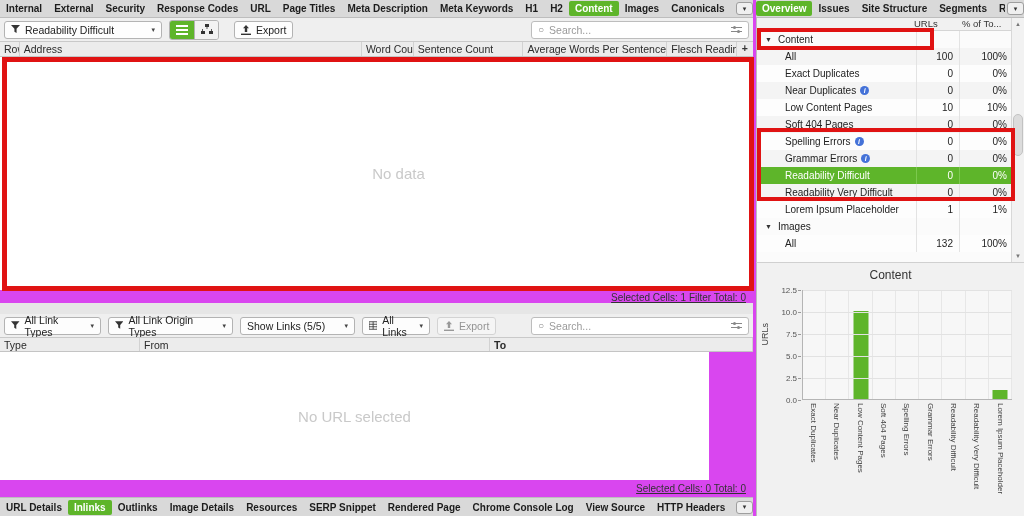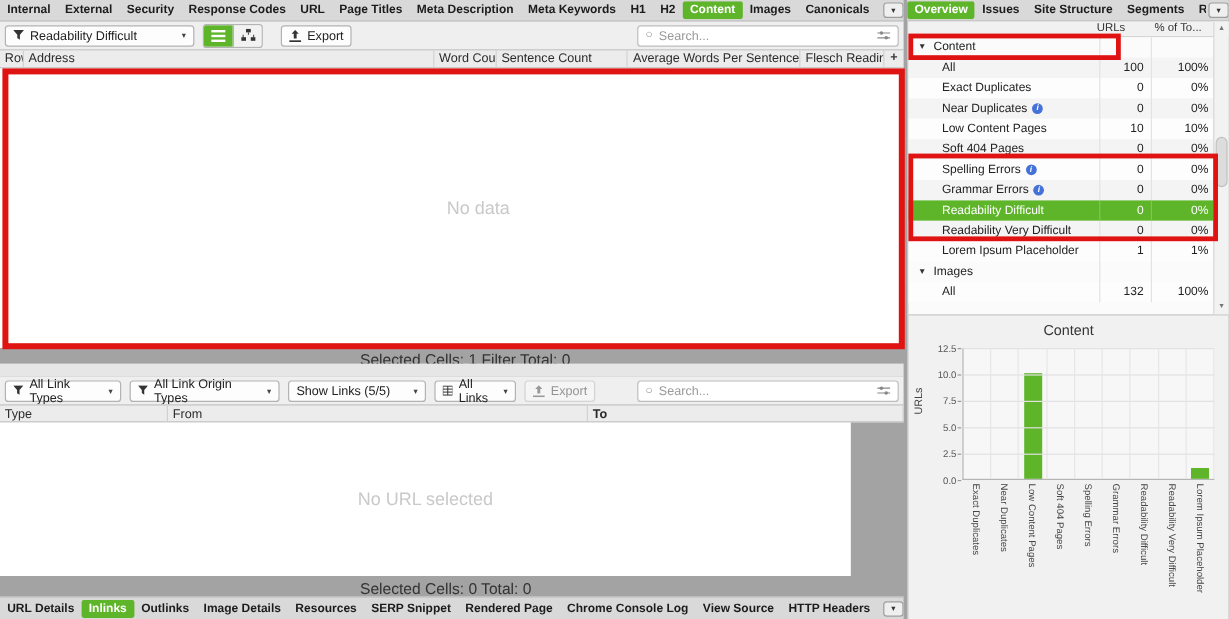--- a/index.html
+++ b/index.html
@@ -1,17 +1,17 @@
 <!DOCTYPE html>
 <html style="--green: #5eb52a; --red: #e01313;"><head>
 <meta charset="utf-8">
 <style>
   * { margin:0; padding:0; box-sizing:border-box; }
   html,body { font-family:"Liberation Sans", sans-serif; }
-  #app { position:relative; width:1024px; height:516px; background:#a3a3a3; overflow:hidden; font-size:11px; color:#222; }
+  #app { position:relative; width:1024px; height:516px; background:#d946ef; overflow:hidden; font-size:11px; color:#222; }
 
   
   .tabbar { position:absolute; display:flex; align-items:center; background:#d9d9d9; border-bottom:1px solid #bdbdbd; overflow:hidden; }
   .tab { padding:2px 6px; font-size:10px; font-weight:bold; color:#1c1c1c; white-space:nowrap; cursor:default; }
   .tab.active { background:var(--green); color:#fff; border-radius:2px; }
   .overflow-btn { width:17px; height:13px; margin-left:2px; border:1px solid #9e9e9e; border-radius:3px; background:#efefef; font-size:7px; color:#333; display:flex; align-items:center; justify-content:center; flex:none; }
 
   #top-tab-bar { left:0; top:0; width:753px; height:18px; }
   #top-tab-bar .tabs { display:flex; overflow:hidden; flex:1; }
   #side-tab-bar { left:756px; top:0; width:268px; height:18px; }
@@ -37,21 +37,21 @@
 
   
   .thead { position:absolute; display:flex; background:#ececec; border-top:1px solid #c9c9c9; border-bottom:1px solid #c4c4c4; font-size:10.5px; color:#2b2b2b; }
   .thead .col { padding:1px 4px; border-right:1px solid #d2d2d2; overflow:hidden; white-space:nowrap; display:flex; align-items:center; }
   #results-head { left:0; top:41px; width:753px; height:16px; }
   #links-head { left:0; top:337px; width:753px; height:15px; }
   .plus-col { margin-left:auto; padding:0 5px; color:#333; font-weight:bold; }
   .tbody { position:absolute; background:#fff; display:flex; align-items:center; justify-content:center; color:#c9c9c9; font-size:15px; }
   #results-body { left:0; top:57px; width:753px; height:233px;padding-left:44px; }
   #links-body { left:0; top:352px; width:709px; height:128px; border-top:none; }
-  .statusline { position:absolute; font-size:13px; color:#333; text-align:left; padding-right:4px; }
+  .statusline { position:absolute; font-size:10px; color:#333; text-align:right; padding-right:4px;text-decoration:underline; }
   #status-results { left:300px; top:292px; width:450px; }
   #status-links { left:300px; top:483px; width:450px; }
 
   
   #sidebar { position:absolute; left:756px; top:18px; width:268px; height:244px; background:#fbfbfb; border-left:1px solid #bdbdbd; }
   #side-cols { display:flex; height:13px; background:#f1f1f1; border-bottom:1px solid #d5d5d5; font-size:9.5px; color:#333; }
   #side-cols .sc-label { flex:1; }
   #side-cols .sc-urls { width:48px; text-align:left; }
   #side-cols .sc-pct { width:62px; text-align:left; }
   #side-rows { position:absolute; left:0; top:13px; right:13px; bottom:0; overflow:hidden; }

